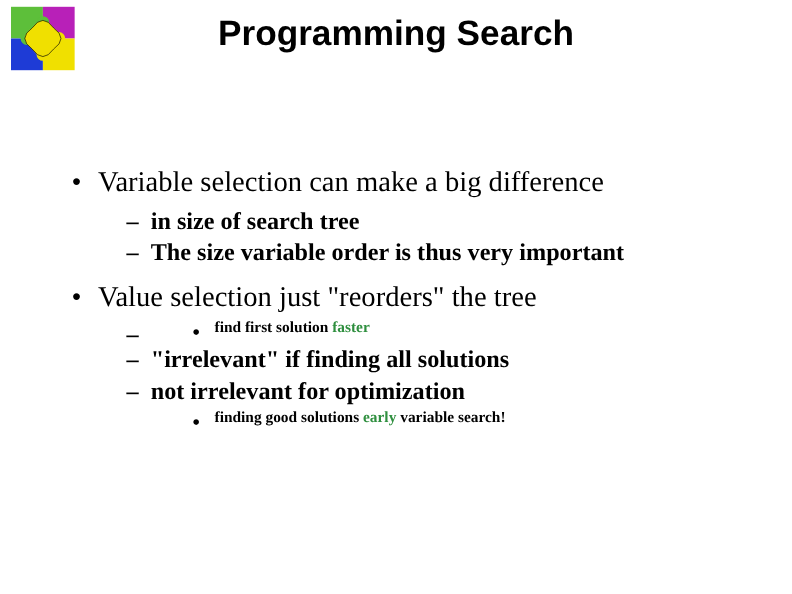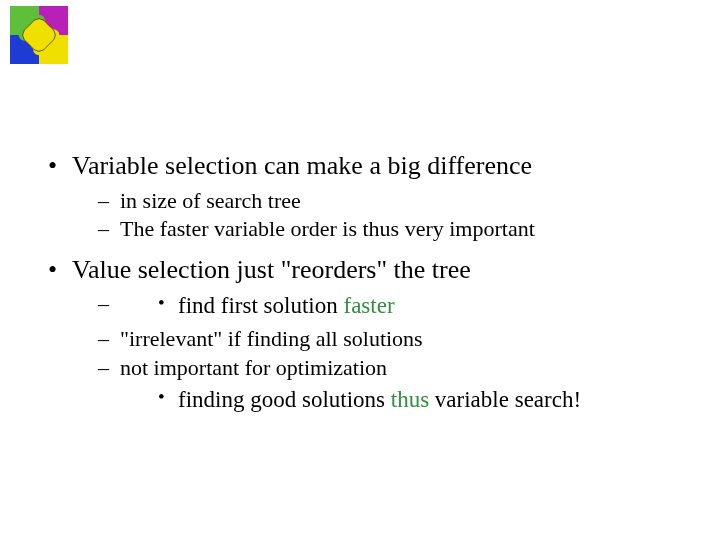--- a/index.html
+++ b/index.html
@@ -30,21 +30,21 @@
     left: 0;
     width: 720px;
     text-align: center;
     font-family: Arial, Helvetica, sans-serif;
     font-weight: bold;
     font-size: 32px;
   }
   .body {
     position: absolute;
     top: 150px;
-    left: 44px;
+    left: 61px;
     width: 620px;
   }
   ul.lvl1 {
     list-style: none;
     margin: 0;
     padding: 0;
   }
   ul.lvl1 > li {
     position: relative;
     padding-left: 28px;
@@ -56,20 +56,21 @@
     content: "•";
     position: absolute;
     left: 4px;
     top: 0;
     font-size: 26px;
   }
   ul.lvl2 {
     list-style: none;
     margin: 4px 0 10px 0;
     padding: 0;
+    font-weight: bold;
   }
   ul.lvl2 > li {
     position: relative;
     padding-left: 36px;
     font-size: 22px;
     line-height: 1.3;
     margin-left: 12px;
   }
   ul.lvl2 > li::before {
     content: "–";
@@ -79,21 +80,21 @@
     font-size: 22px;
   }
   ul.lvl3 {
     list-style: none;
     margin: 2px 0 4px 0;
     padding: 0;
   }
   ul.lvl3 > li {
     position: relative;
     padding-left: 40px;
-    font-size: 23px;
+    font-size: 14px;
     line-height: 1.35;
     margin-left: 18px;
   }
   ul.lvl3 > li::before {
     content: "•";
     position: absolute;
     left: 20px;
     top: 0;
     font-size: 19px;
   }
@@ -113,46 +114,47 @@
       <rect x="0" y="30" width="30" height="30" fill="#1e3bd6"></rect>
       <rect x="30" y="30" width="30" height="30" fill="#f0e000"></rect>
       <circle cx="30" cy="15" r="6" fill="#5dbf3a"></circle>
       <circle cx="45" cy="30" r="6" fill="#f0e000"></circle>
       <circle cx="30" cy="45" r="6" fill="#f0e000"></circle>
       <circle cx="15" cy="30" r="6" fill="#5dbf3a"></circle>
       <path d="M20 20 q10 -14 20 0 q14 10 0 20 q-10 14 -20 0 q-14 -10 0 -20 Z" fill="#f0e000" stroke="#000" stroke-width="0.6"></path>
     </svg>
   </div>
 
+  <div class="title">Programming Search</div>
 
   <div class="body">
     <ul class="lvl1">
       <li>
         <span>Variable selection can make a big difference</span>
         <ul class="lvl2">
           <li>in size of search tree</li>
-          <li>The faster variable order is thus very important</li>
+          <li>The size variable order is thus very important</li>
         </ul>
       </li>
       <li>
         <span>Value selection just "reorders" the tree</span>
         <ul class="lvl2">
           <li>
             <ul class="lvl3">
               <li>
                 <span>find first solution </span><span class="accent" style="color:#2f8f3f">faster</span>
               </li>
             </ul>
           </li>
           <li>"irrelevant" if finding all solutions</li>
           <li>
-            <span>not important for optimization</span>
+            <span>not irrelevant for optimization</span>
             <ul class="lvl3">
               <li>
-                <span>finding good solutions </span><span class="accent" style="color:#2f8f3f">thus</span><span> variable search!</span>
+                <span>finding good solutions </span><span class="accent" style="color:#2f8f3f">early</span><span> variable search!</span>
               </li>
             </ul>
           </li>
         </ul>
       </li>
     </ul>
   </div>
 
 </div>
 

